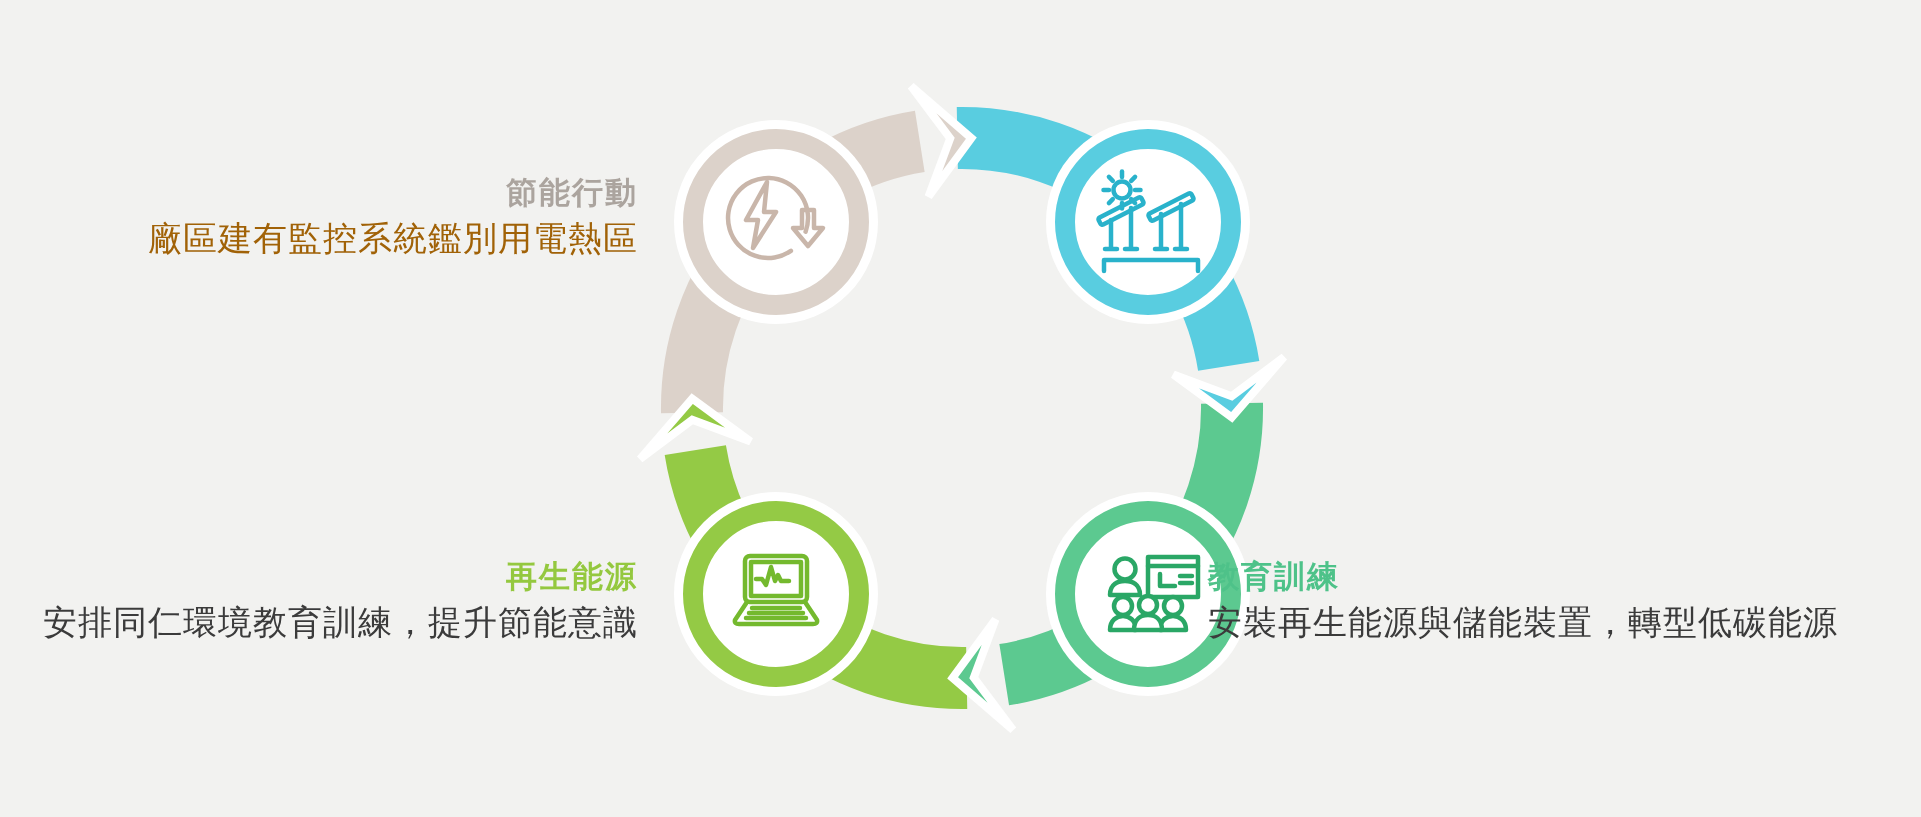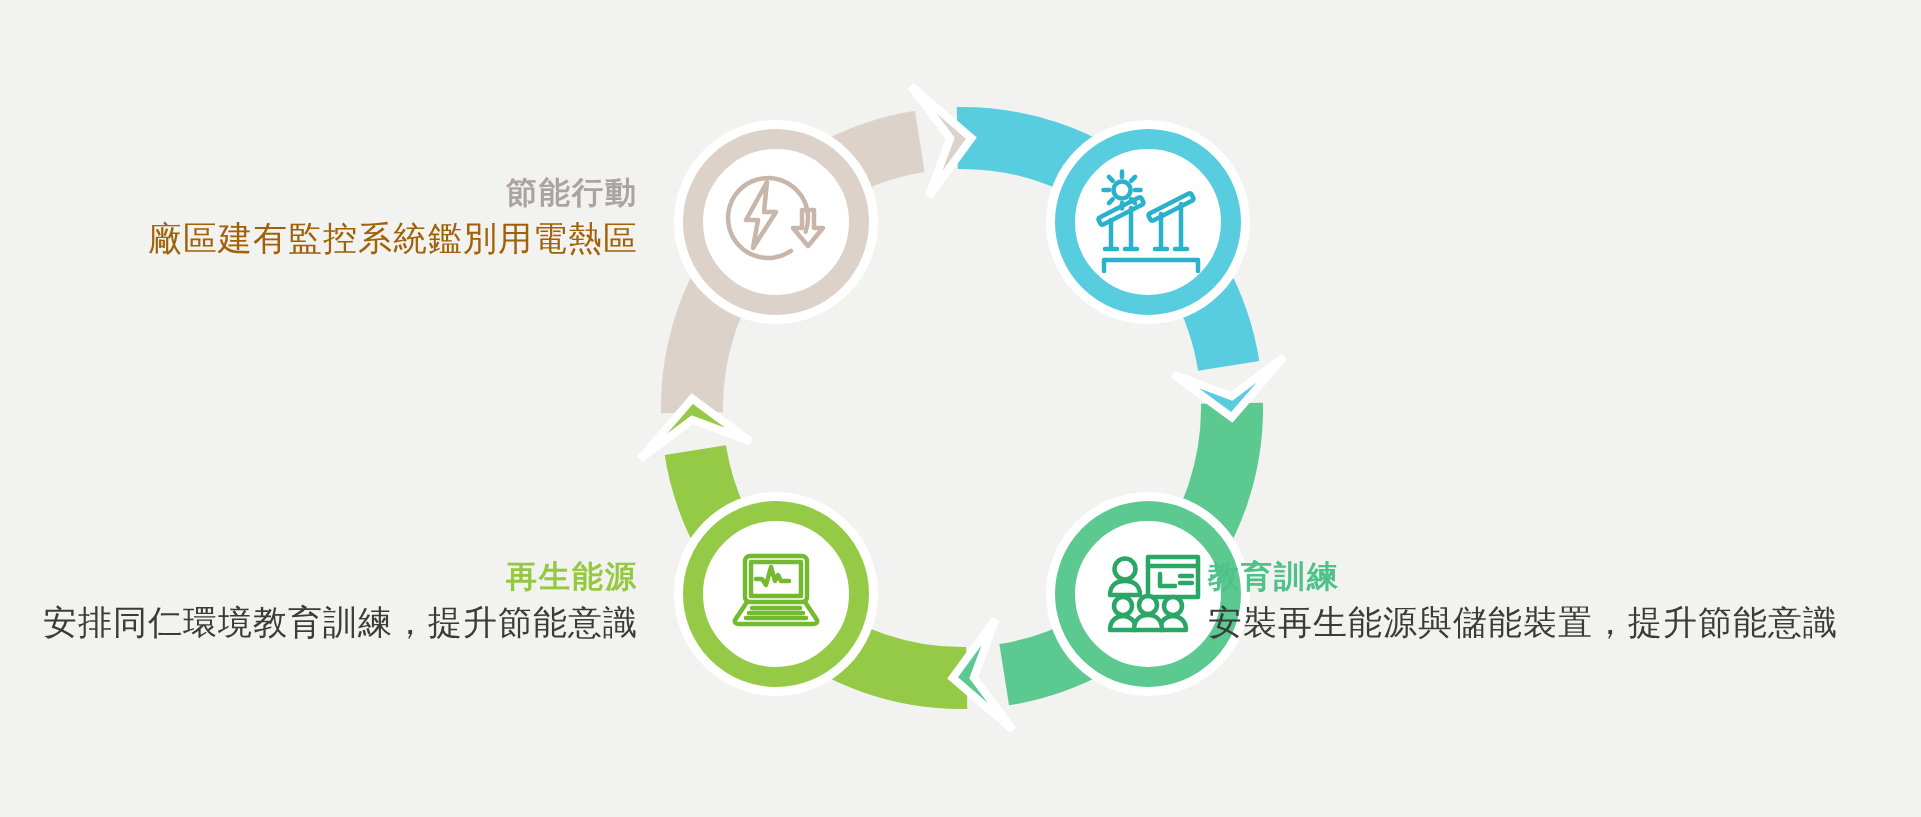--- a/index.html
+++ b/index.html
@@ -98,21 +98,21 @@
   </svg>
 
   <div class="label-block align-right" style="top:174px;right:1283px;">
     <div class="step-title" style="color: rgb(171, 164, 158);">節能行動</div>
     <div class="step-desc" style="color: #a16207;">廠區建有監控系統鑑別用電熱區</div>
   </div>
 
 
   <div class="label-block" style="top:558px;left:1208px;">
     <div class="step-title" style="color: rgb(78, 194, 137);">教育訓練</div>
-    <div class="step-desc" style="color: rgb(59, 59, 59);">安裝再生能源與儲能裝置，提升節能意識</div>
+    <div class="step-desc" style="color: rgb(59, 59, 59);">安裝再生能源與儲能裝置，轉型低碳能源</div>
   </div>
 
   <div class="label-block align-right" style="top:558px;right:1283px;">
     <div class="step-title" style="color: rgb(148, 200, 63);">再生能源</div>
     <div class="step-desc" style="color: rgb(59, 59, 59); margin-left: 8px;">安排同仁環境教育訓練，提升節能意識</div>
   </div>
 
 </div>
 
 </body></html>

